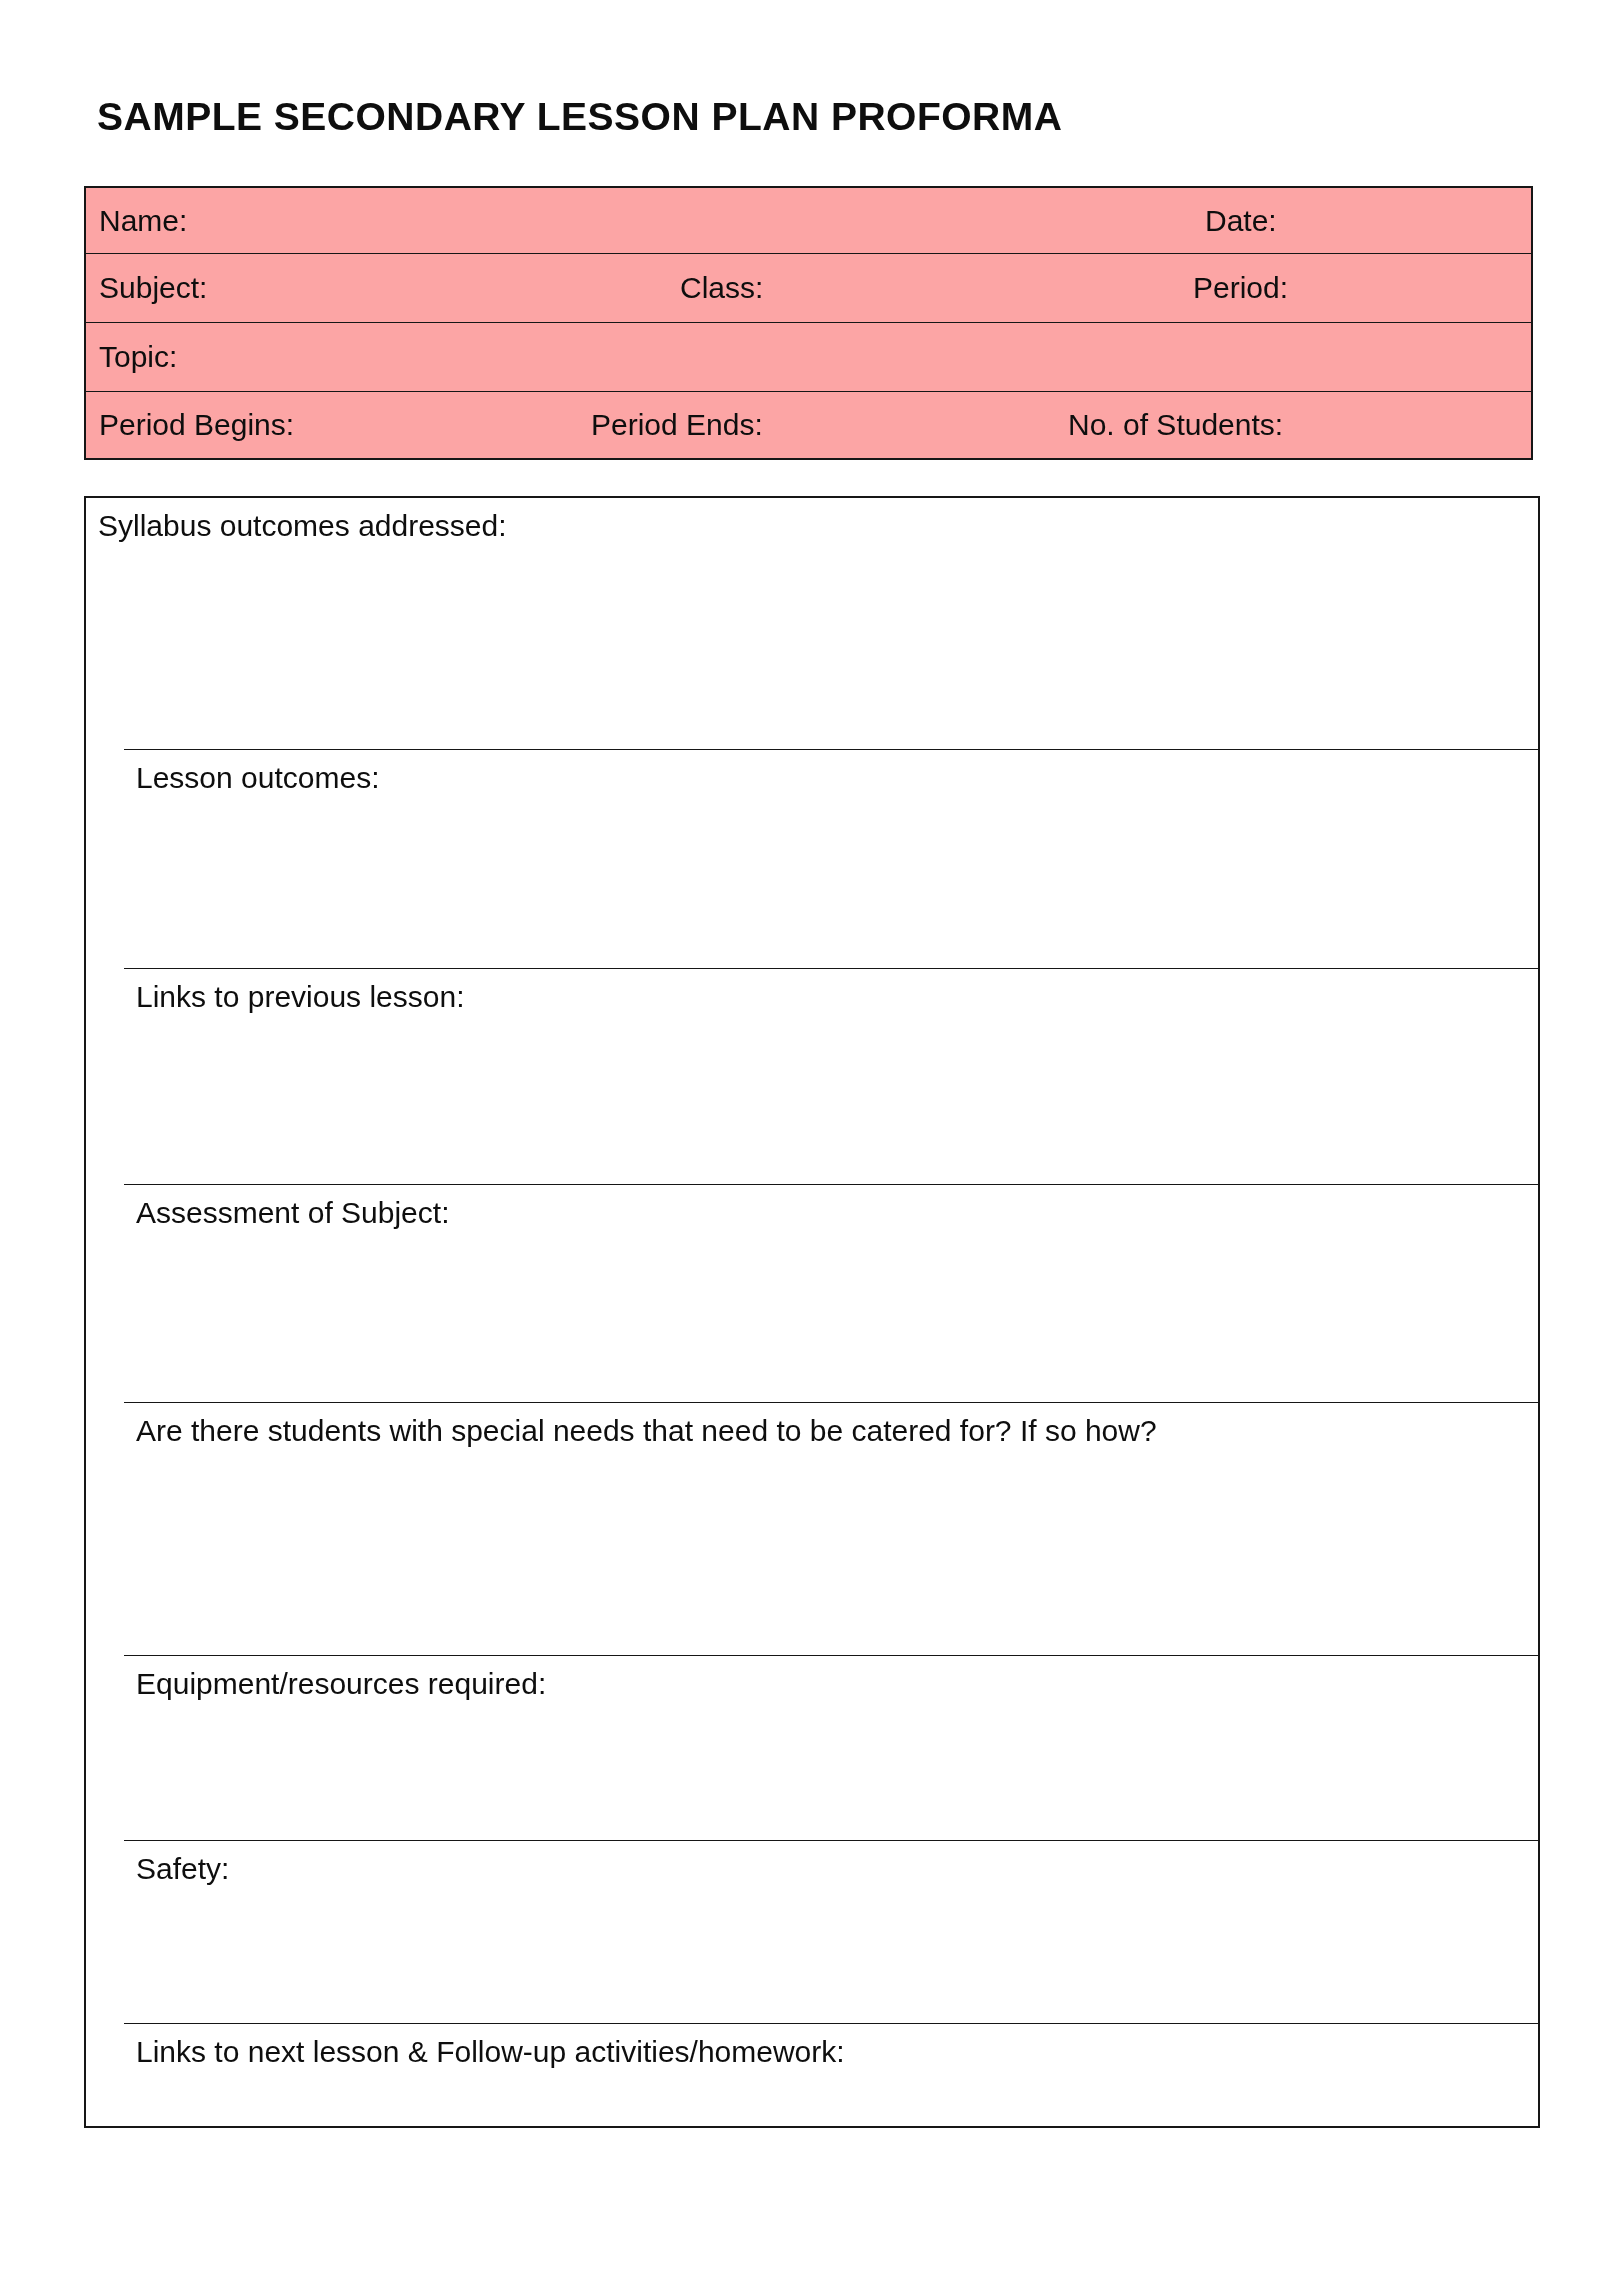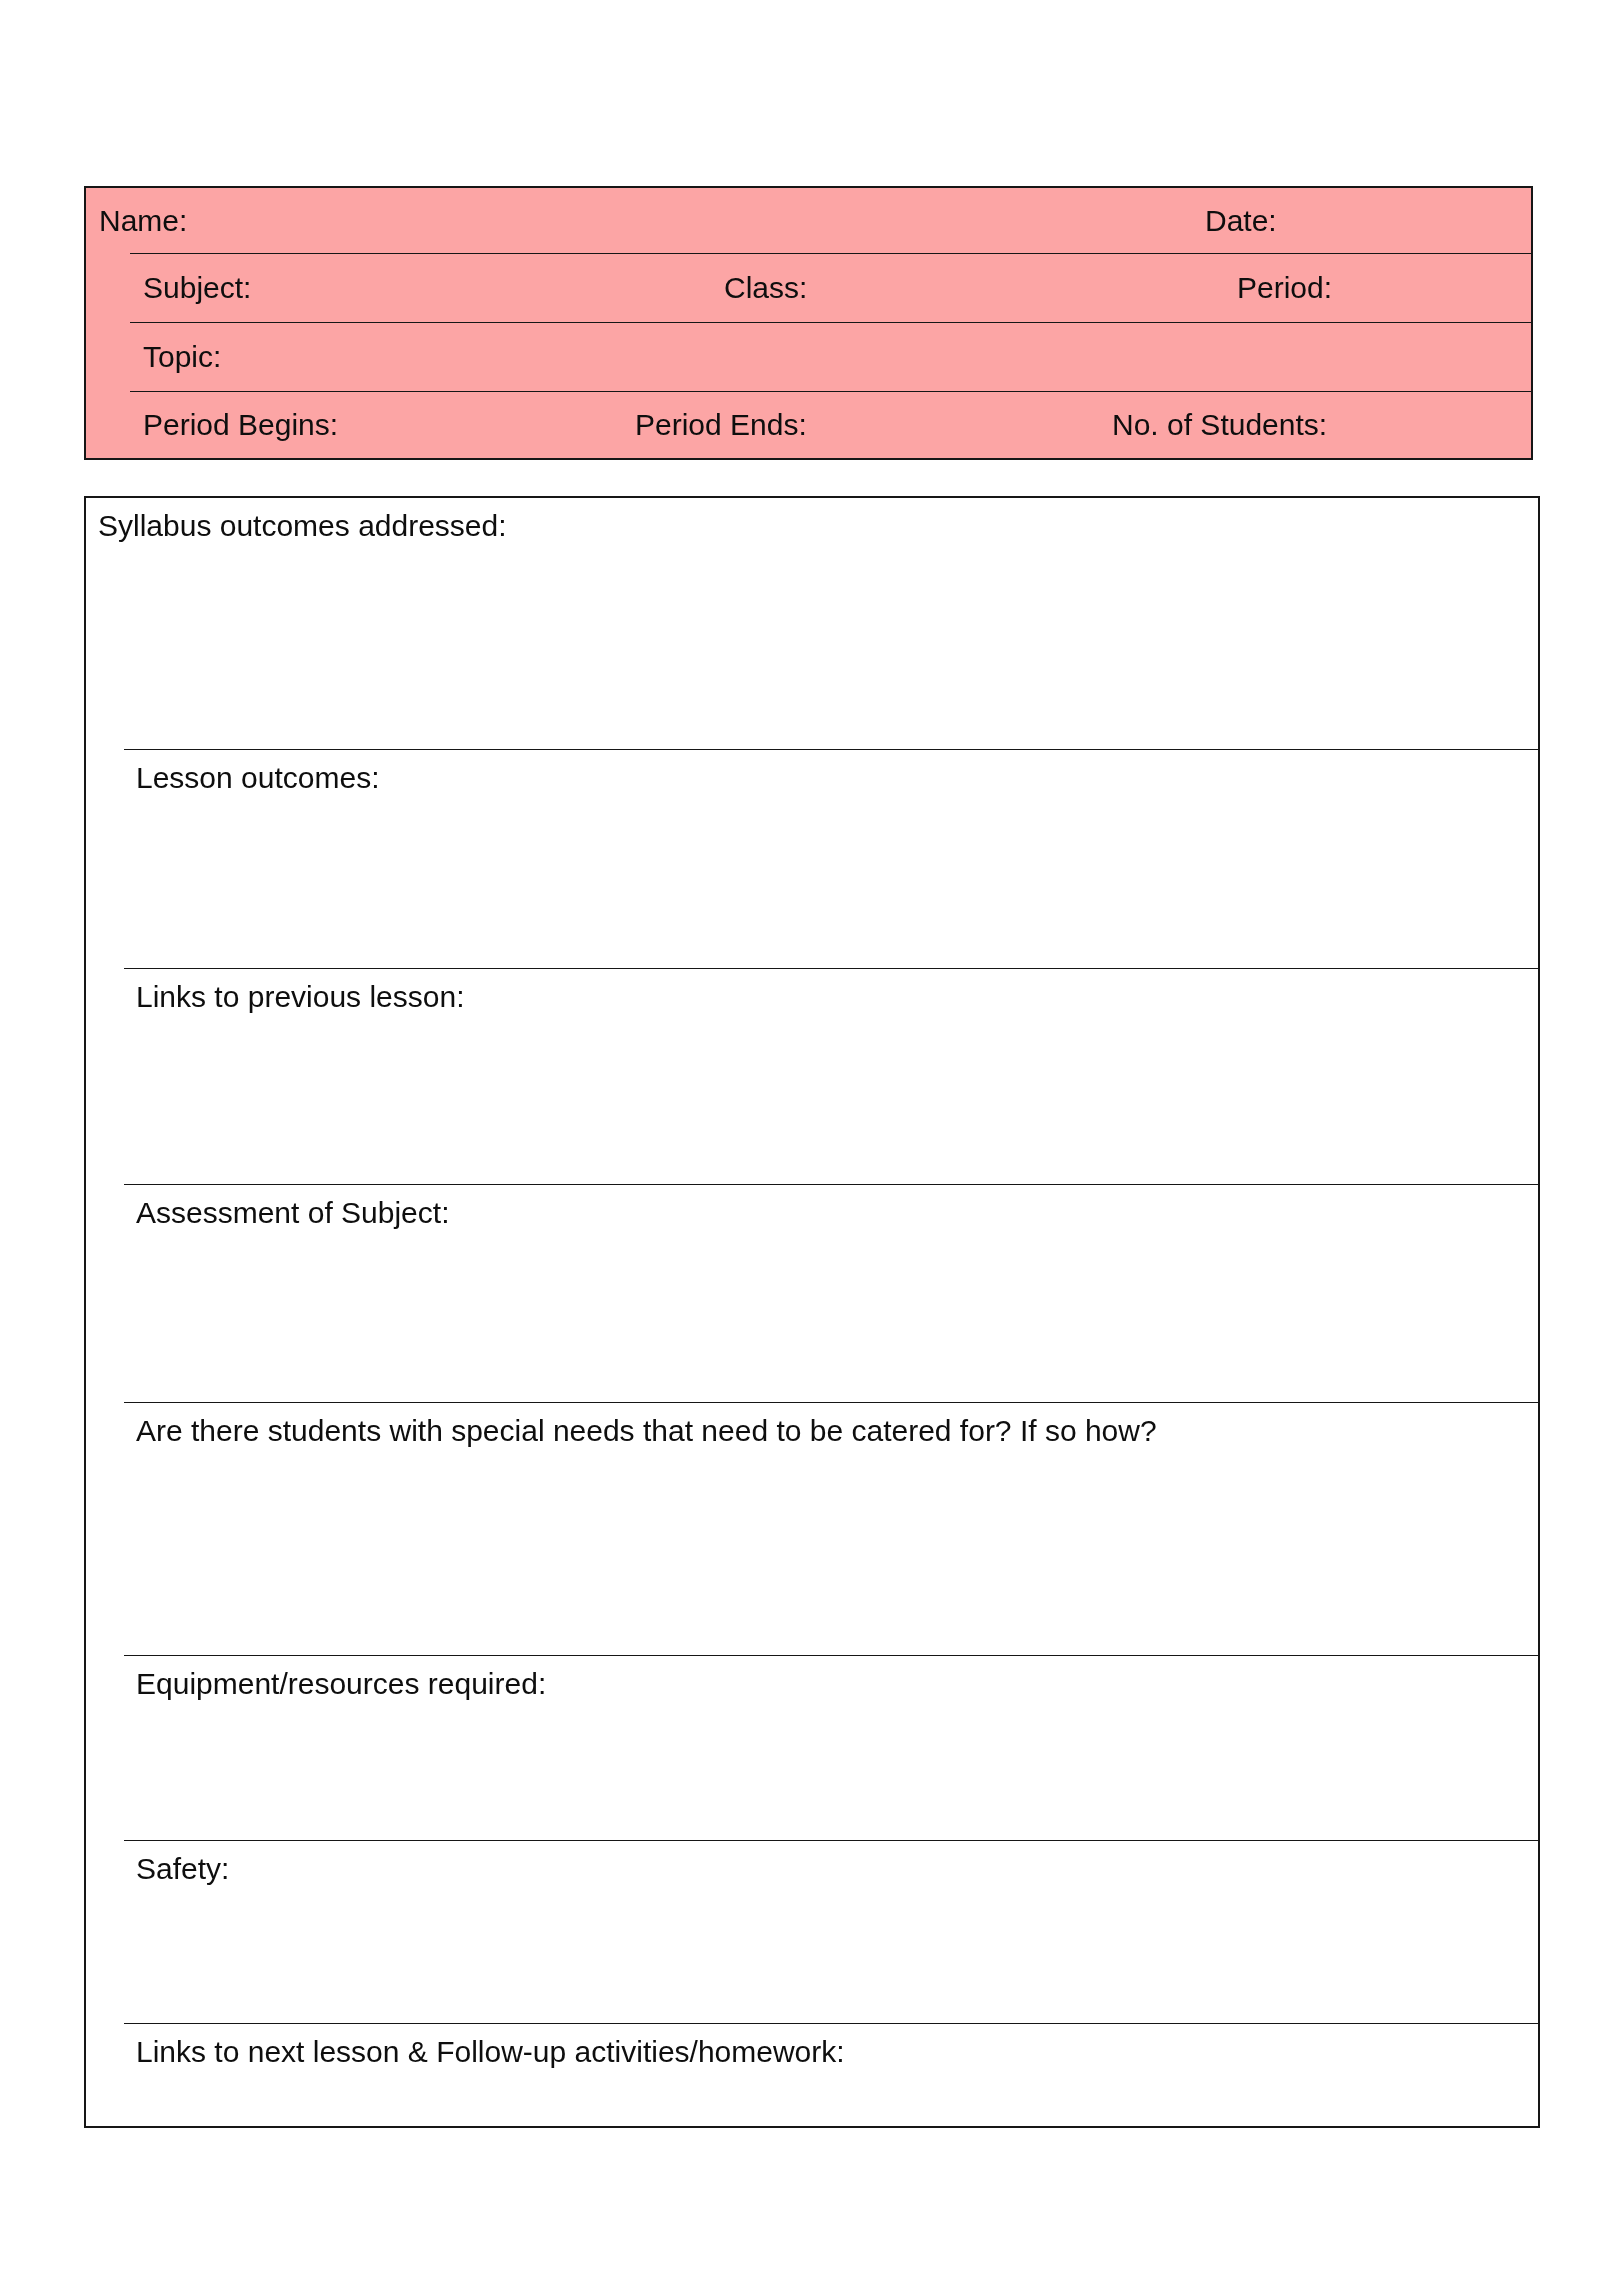--- a/index.html
+++ b/index.html
@@ -28,21 +28,21 @@
     left:84px;
     top:186px;
     width:1449px;
     height:274px;
     border:2.8px solid #161616;
     display:flex;
     flex-direction:column;
     background:#fca5a5;
   }
   .t1row { position:relative; flex:none; }
-  .t1row + .t1row { border-top:1.8px solid #161616;margin-left:44px; }
+  .t1row + .t1row { border-top:1.8px solid #161616; }
   .r1 { height:65px; }
   .r2 { height:69px; }
   .r3 { height:69px; }
   .r4 { flex:1; }
   .lbl {
     position:absolute;
     top:50%;
     transform:translateY(-50%);
     font-size:30px;
     white-space:nowrap;
@@ -69,20 +69,21 @@
   }
   .sec + .sec { border-top:1.8px solid #161616;margin-left:38px; }
   .sec-last { flex:1; }
   .slbl { white-space:nowrap; }
 </style>
 </head>
 <body>
 
 <div class="page">
 
+  <h1 class="title">SAMPLE SECONDARY LESSON PLAN PROFORMA</h1>
 
   <div class="t1">
     <div class="t1row r1">
       <span class="lbl" style="left:13px">Name:</span>
       <span class="lbl" style="left:1119px">Date:</span>
     </div>
     <div class="t1row r2">
       <span class="lbl" style="left:13px">Subject:</span>
       <span class="lbl" style="left:594px">Class:</span>
       <span class="lbl" style="left:1107px">Period:</span>

